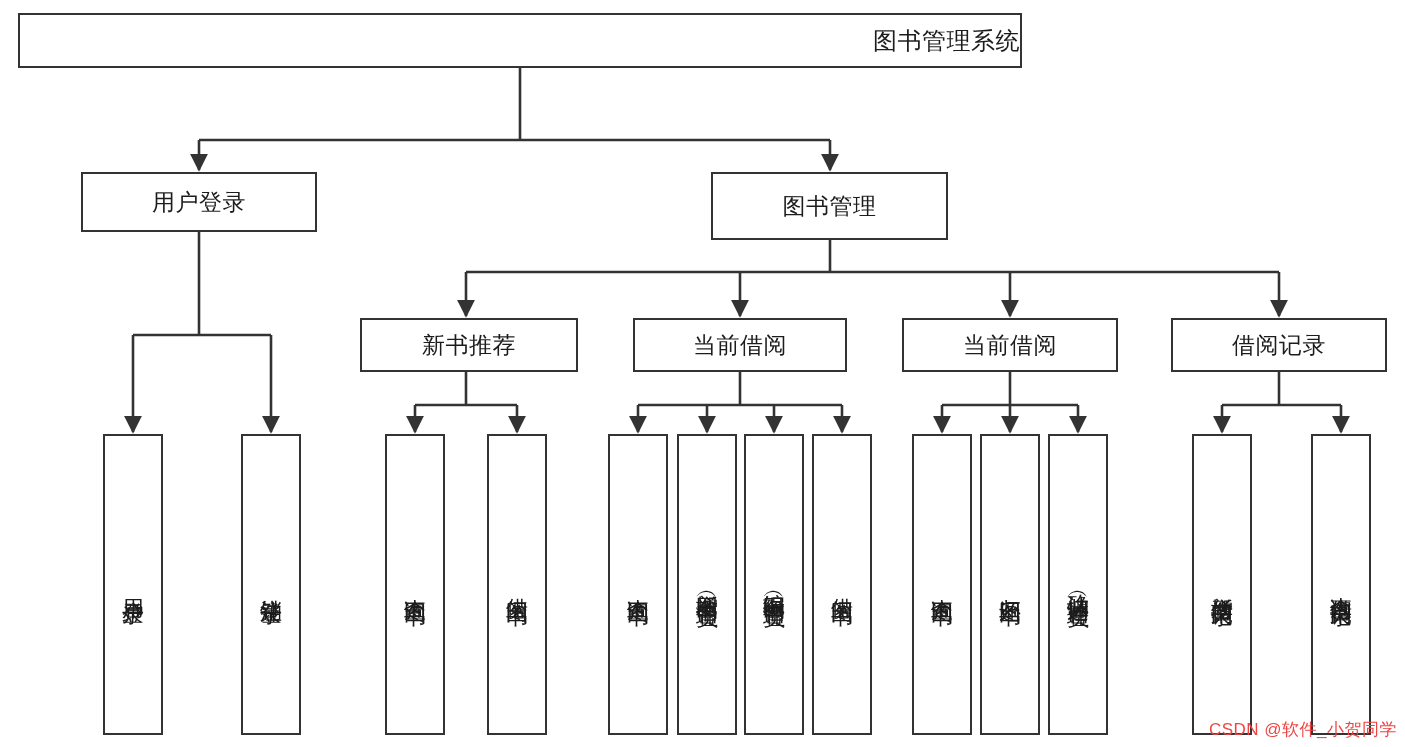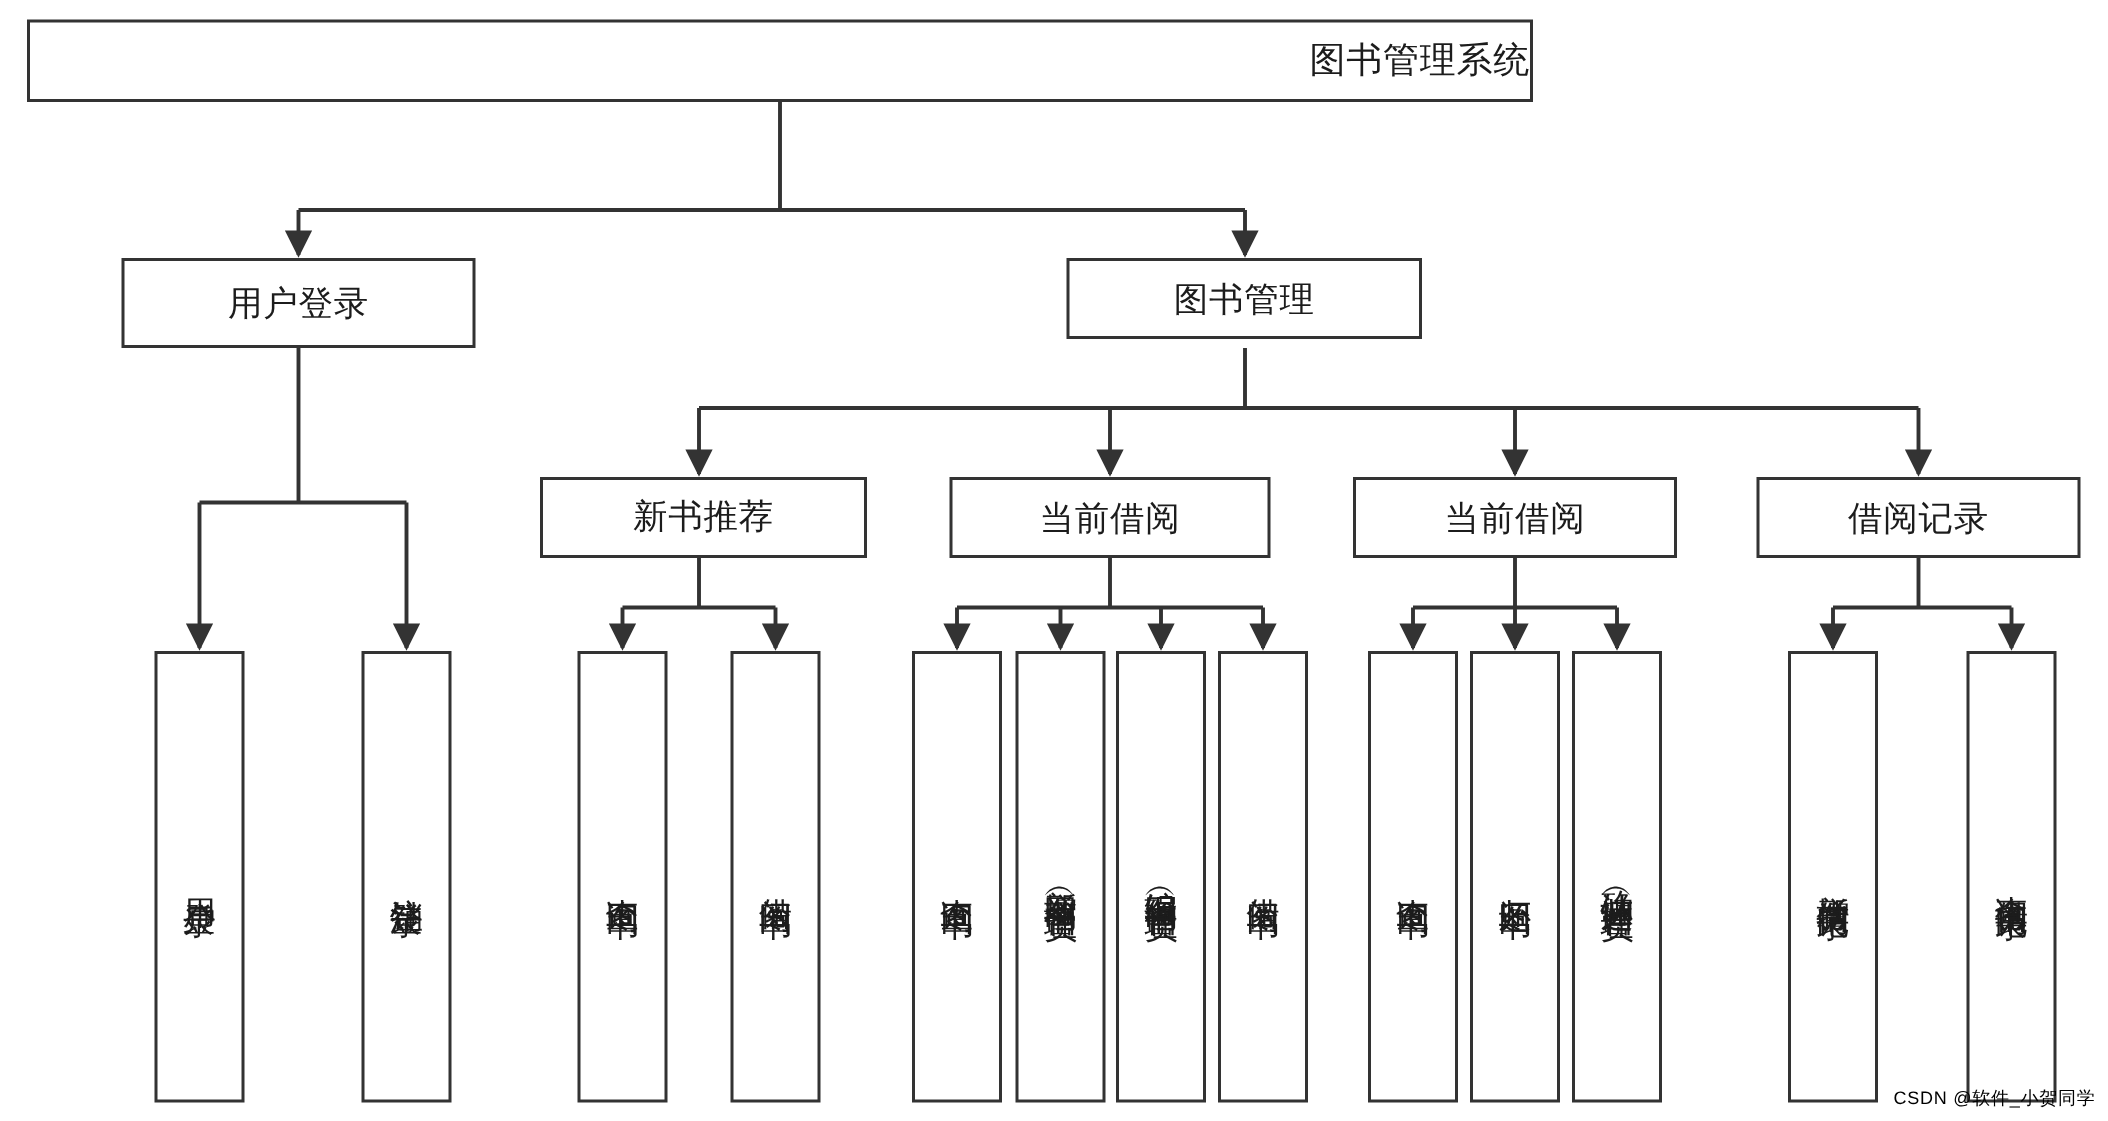--- a/index.html
+++ b/index.html
@@ -57,22 +57,22 @@
     left:0;top:0;
     width:1405px;height:747px;
     z-index:1;
     pointer-events:none;
   }
   
   #watermark{
     position:absolute;
     right:8px;
     bottom:6px;
-    font-size:12px;
-    color:#000000;
+    font-size:17px;
+    color:#ef4444;
     letter-spacing:0.5px;
     z-index:6;
     white-space:nowrap;
     font-family:"Liberation Sans","DejaVu Sans",sans-serif;
   }
 </style>
 </head>
 <body>
 
 <div id="canvas">
@@ -130,25 +130,25 @@
   </svg>
 
   <div class="node root" style="left:18px;top:13px;width:1004px;height:55px;justify-content:flex-end;">
     <span class="label">图书管理系统</span>
   </div>
 
   <div class="node" style="left:81px;top:172px;width:236px;height:60px;">
     <span class="label">用户登录</span>
   </div>
 
-  <div class="node" style="left:711px;top:172px;width:237px;height:54px;">
+  <div class="node" style="left:711px;top:172px;width:237px;height:68px;">
     <span class="label">图书管理</span>
   </div>
 
-  <div class="node" style="left:360px;top:318px;width:218px;height:54px;font-family:Liberation Serif, serif;">
+  <div class="node" style="left:360px;top:318px;width:218px;height:54px;">
     <span class="label">新书推荐</span>
   </div>
 
   <div class="node" style="left:633px;top:318px;width:214px;height:54px;">
     <span class="label">当前借阅</span>
   </div>
 
   <div class="node" style="left:1171px;top:318px;width:216px;height:54px;">
     <span class="label">借阅记录</span>
   </div>

